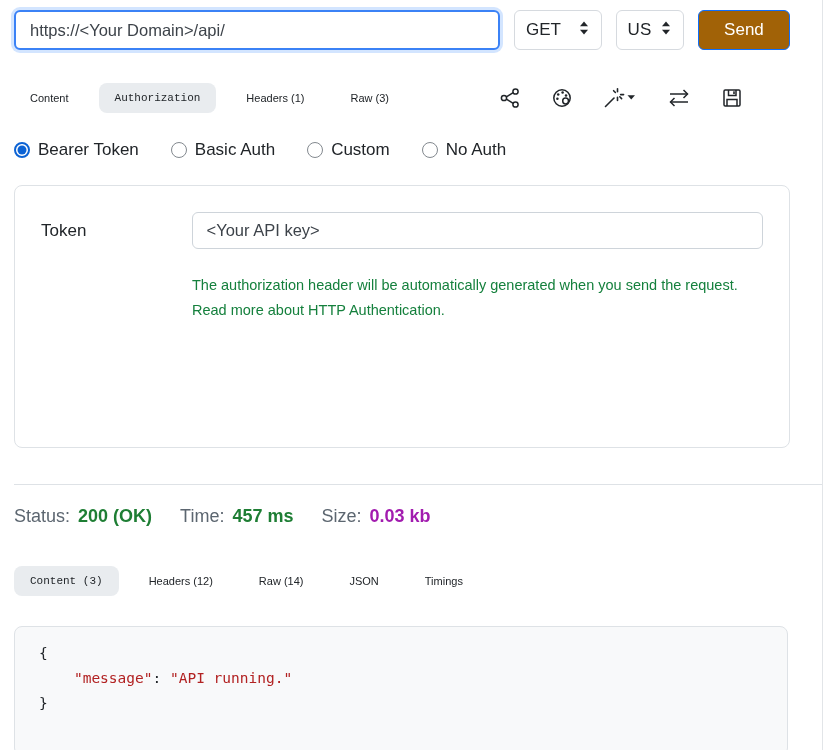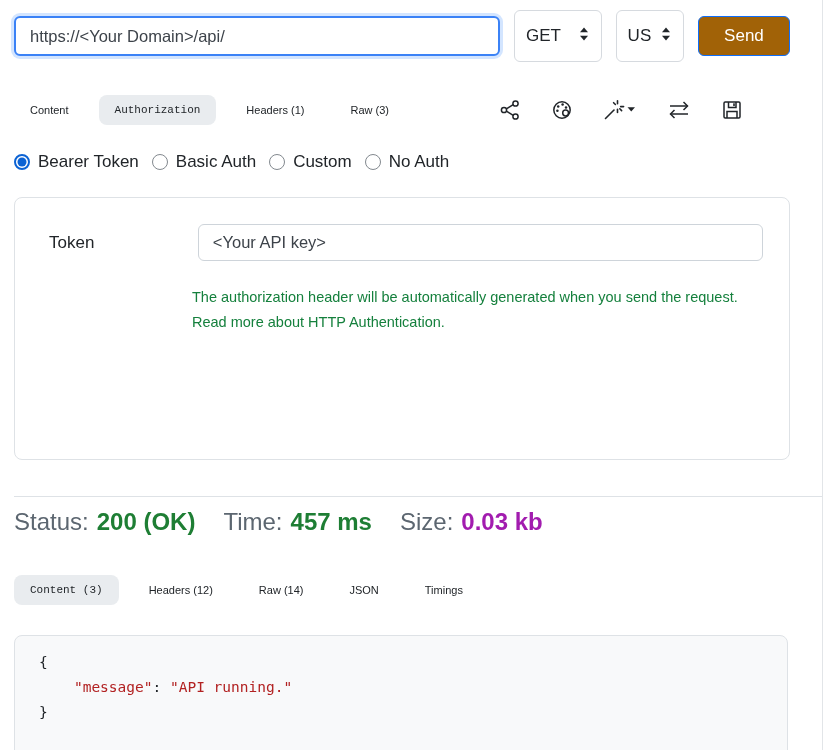--- a/index.html
+++ b/index.html
@@ -25,21 +25,21 @@
     font-family: "Liberation Sans", sans-serif;
     font-size: 16.5px; color: #3d434a;
     padding: 0 14px;
     border: 2px solid #3b82f6;
     border-radius: 6px;
     outline: none;
     box-shadow: 0 0 0 3px rgba(13,110,253,0.18);
     background: #fff;
   }
   .select-box {
-    height: 52px; background: #fff;
+    height: 40px; background: #fff;
     border: 1px solid #d6dadf; border-radius: 6px;
     display: flex; align-items: center; justify-content: space-between;
     padding: 0 11px; font-size: 17px; color: #212529;
     cursor: pointer;
   }
   .select-method { width: 90px; }
   .select-region { width: 70px; }
   .send-btn {
     width: 95px; height: 40px;
     background: #a16207; color: #ffffff;
@@ -55,58 +55,58 @@
     padding: 9px 16px; border-radius: 8px;
     cursor: pointer; white-space: nowrap;
   }
   .tab.active { background: #e9ecef; font-family: Liberation Mono, monospace; }
   .tabs-row .tab + .tab { margin-left: 14px; }
   .icon-group { margin-left: auto; display: flex; align-items: center; gap: 30px; padding-right: 47px; }
   .icon-btn { display: flex; align-items: center; cursor: pointer; }
   .icon-btn svg { display: block; }
 
   
-  .auth-types { display: flex; align-items: center; gap: 13px; margin-top: 27px; }
+  .auth-types { display: flex; align-items: center; gap: 32px; margin-top: 27px; }
   .radio-opt { display: flex; align-items: center; gap: 8px; font-size: 17px; cursor: pointer; }
   .radio {
     width: 16px; height: 16px; border-radius: 50%;
     border: 1.6px solid #83898f; background: #fff; position: relative; flex: none;
   }
   .radio.checked { border: 2px solid #0c63d4; }
   .radio.checked::after {
     content: ""; position: absolute; left: 50%; top: 50%;
     width: 9px; height: 9px; border-radius: 50%;
     background: #0c63d4; transform: translate(-50%, -50%);
   }
 
   
   .auth-card {
     margin-top: 25px; width: 776px; height: 263px;
     border: 1px solid #dee2e6; border-radius: 8px; background: #fff;
     padding: 26px;
   }
-  .token-row { display: flex; align-items: center; margin-left: 8px; }
+  .token-row { display: flex; align-items: center; }
   .token-label { width: 151px; font-size: 17px; color: #212529; }
   .token-input {
     width: 573px; height: 37px;
     font-family: "Liberation Sans", sans-serif;
     font-size: 16.5px; color: #3d434a;
     padding: 12px 14px;
     border: 1px solid #ced4da; border-radius: 6px;
     outline: none; background: #fff;
   }
   .helper-text {
     margin-left: 151px; margin-top: 24px;
     max-width: 592px;
     font-size: 14.5px; line-height: 25px; color: #15803d;
   }
 
   
   .divider { margin-top: 36px; width: 809px; height: 1px; background: #dee2e6; }
-  .status-row { display: flex; align-items: baseline; margin-top: 11px; font-size: 24px; }
+  .status-row { display: flex; align-items: baseline; margin-top: 21px; font-size: 18px; }
   .status-pair { display: flex; align-items: baseline; gap: 8px; }
   .status-pair + .status-pair { margin-left: 28px; }
   .status-label { color: #5c6670; }
   .status-value { font-weight: 700; }
 
   
   .resp-tabs { margin-top: 39px; }
 
   
   .code-block {

